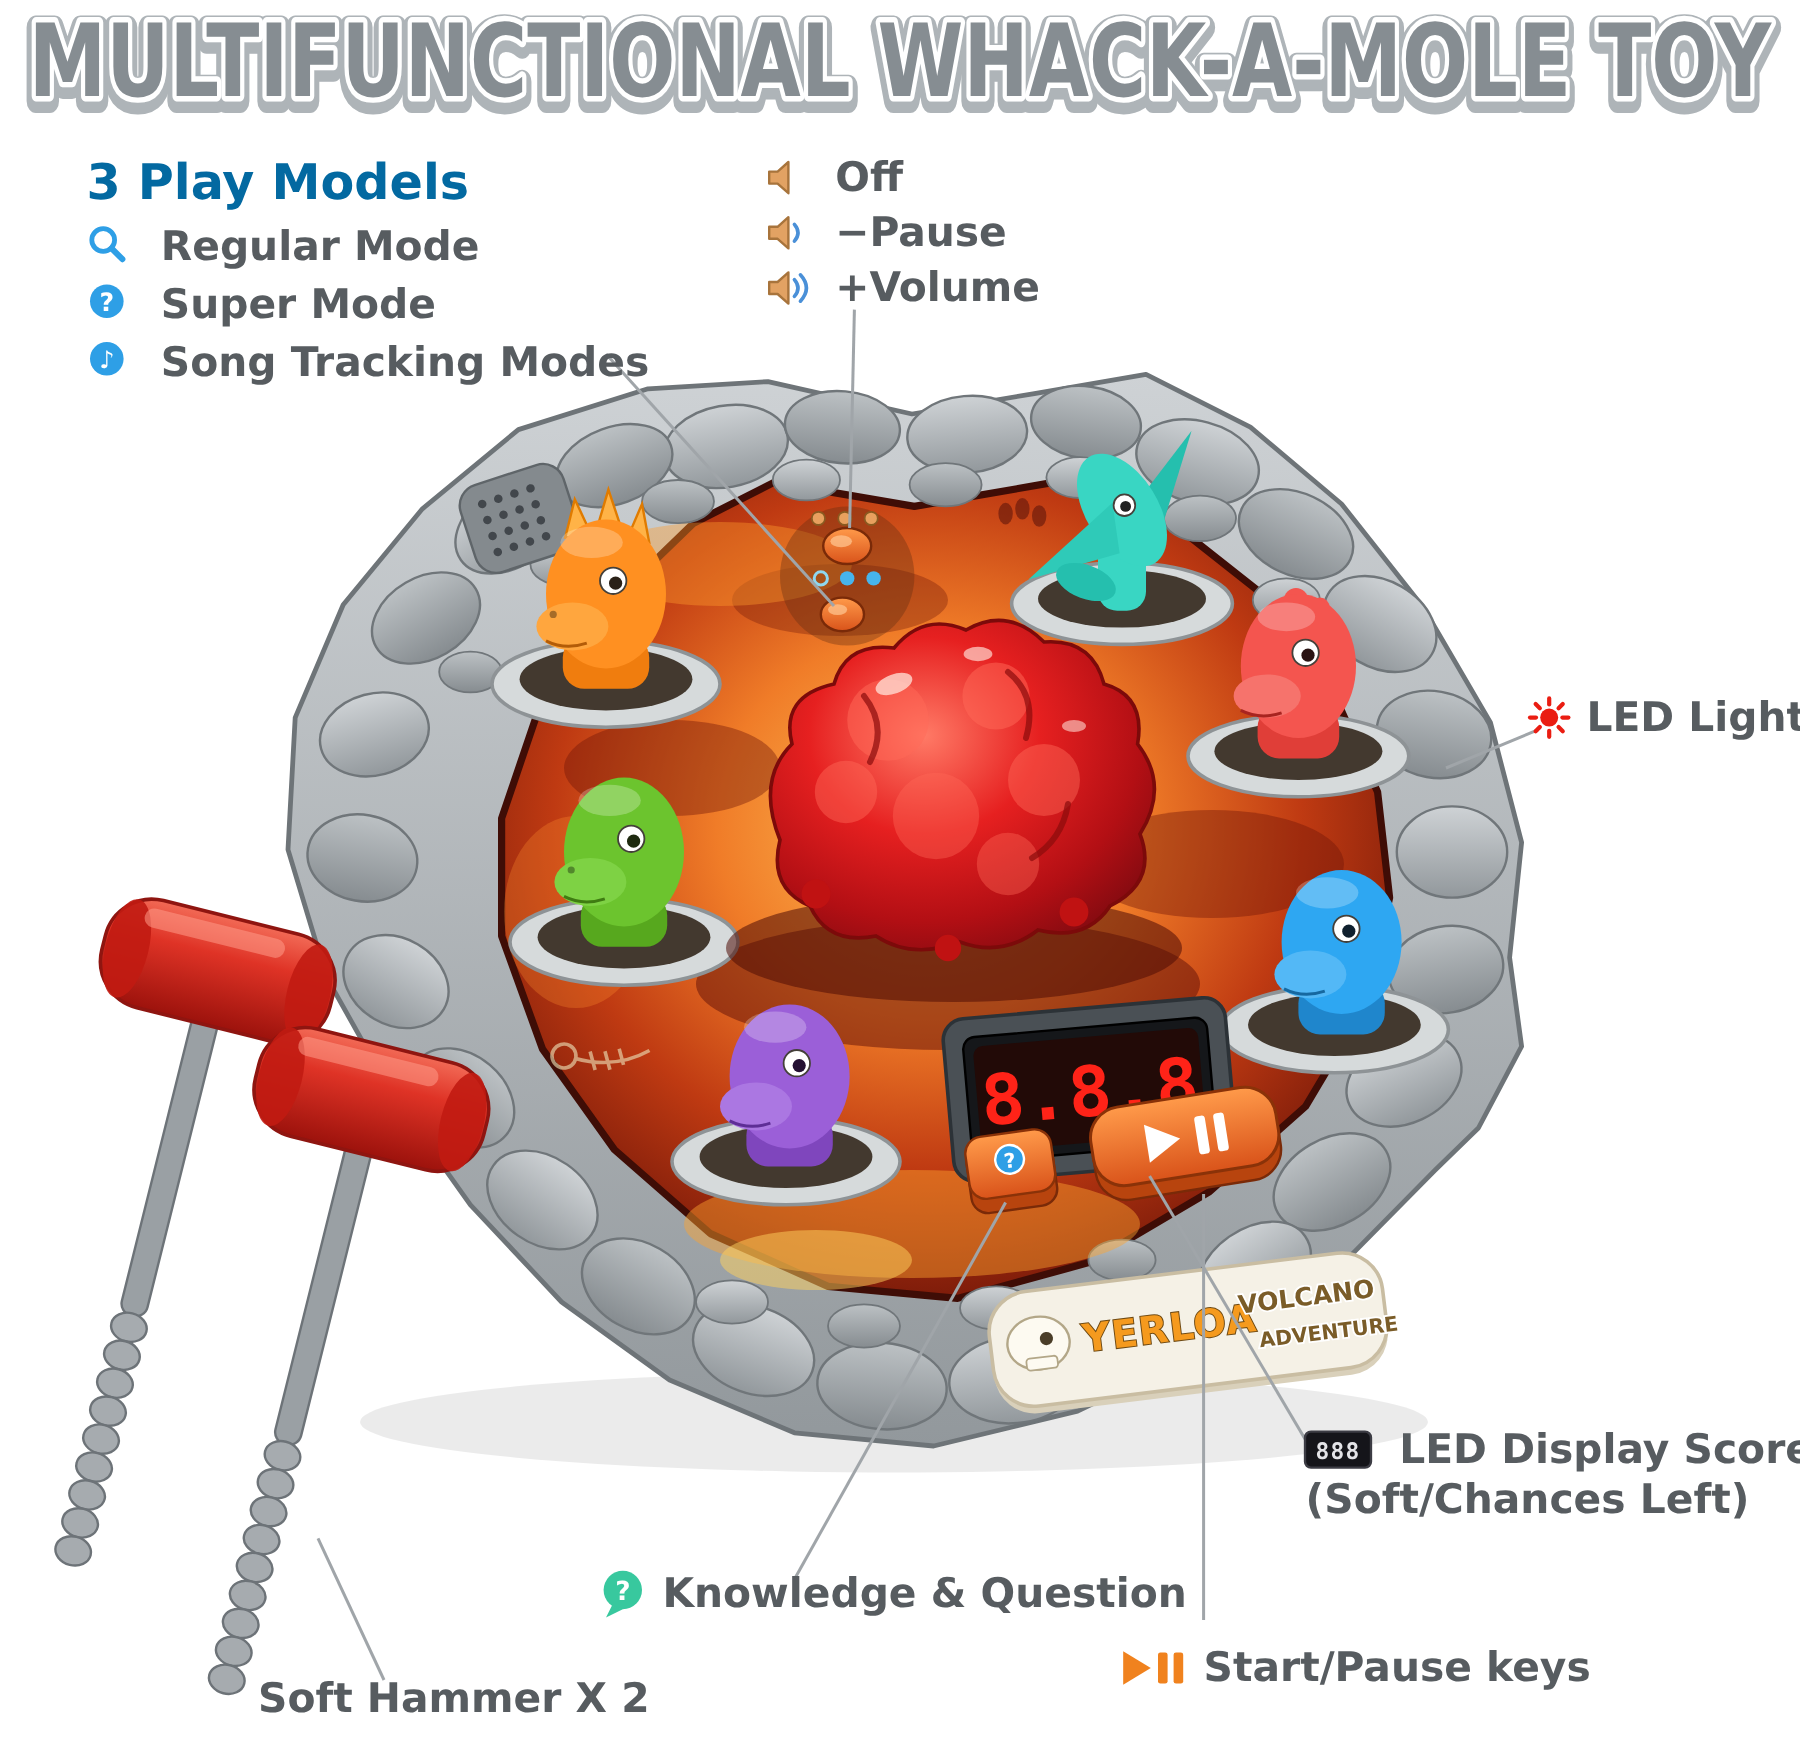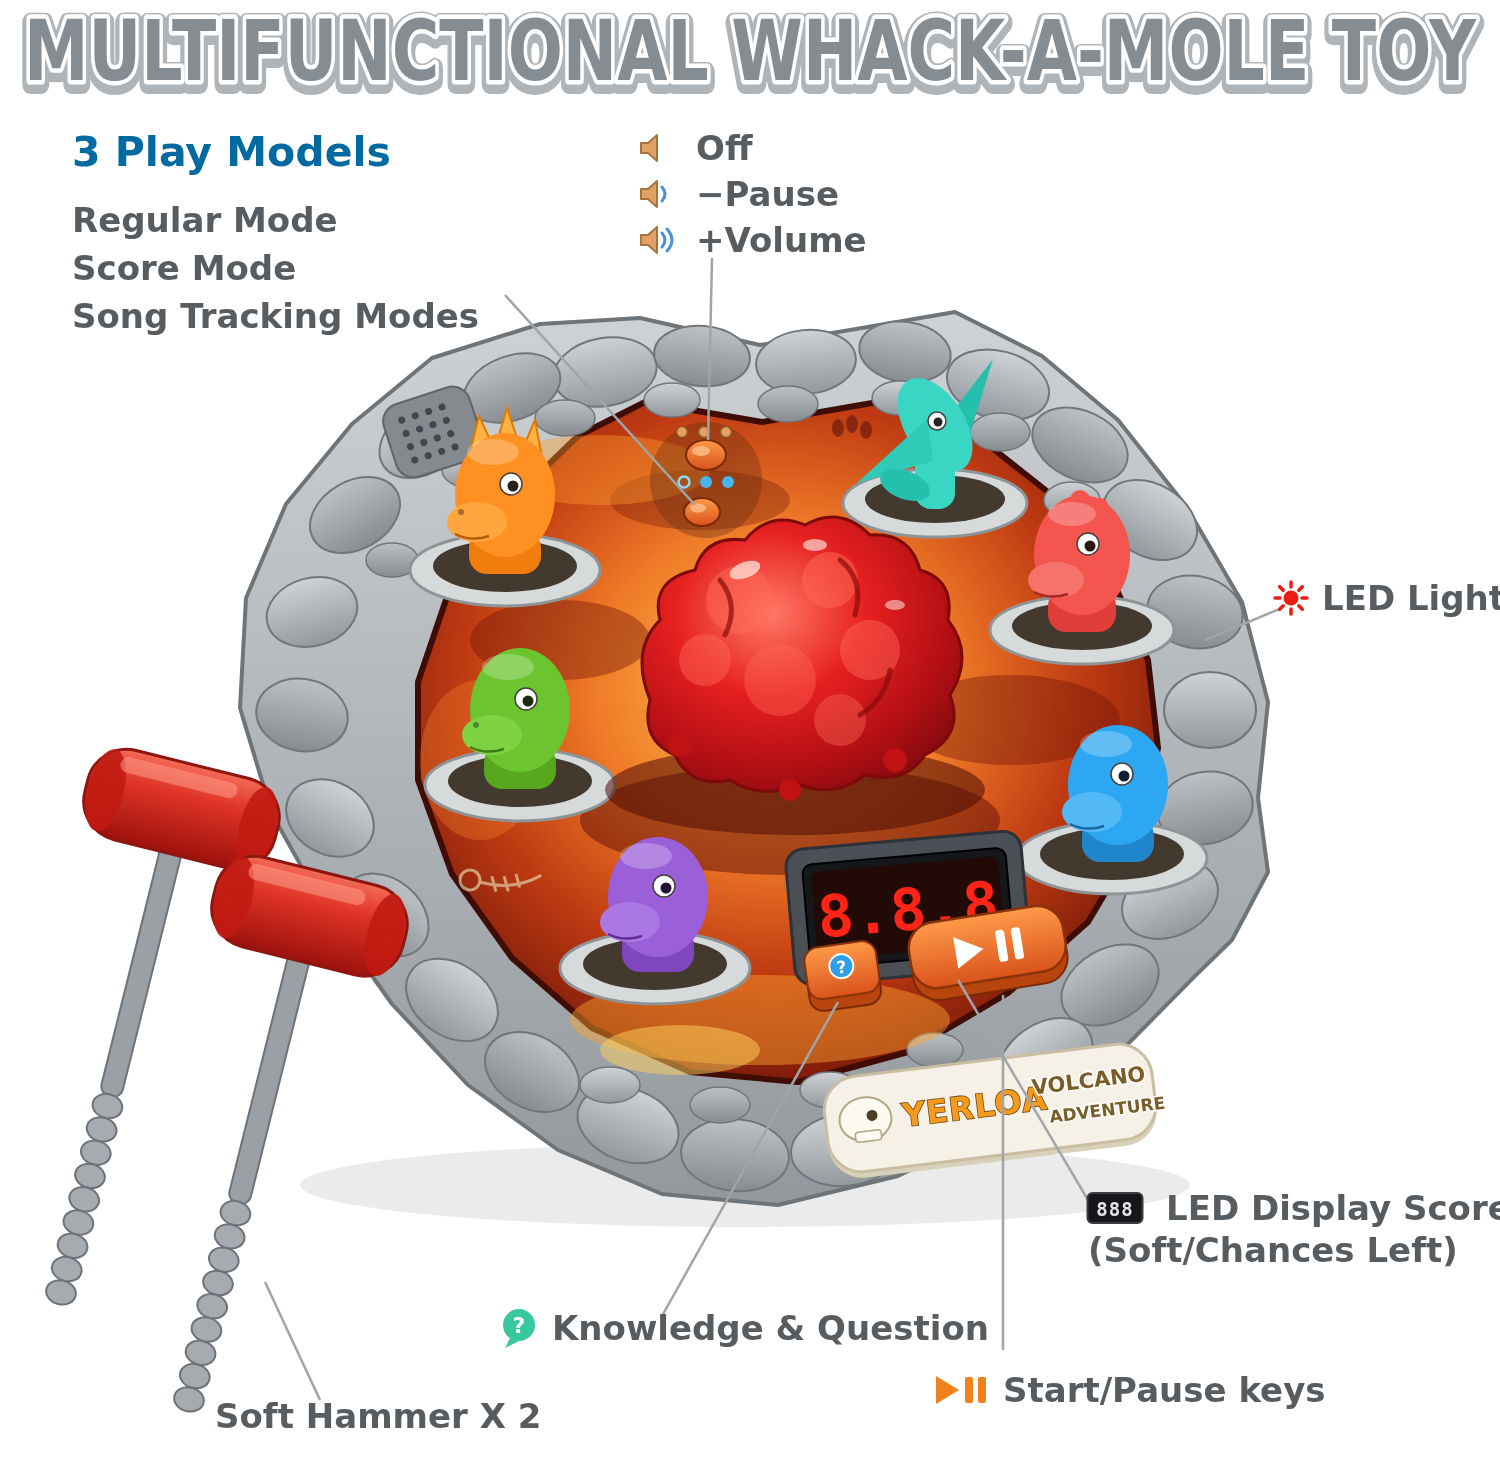--- a/index.html
+++ b/index.html
@@ -4,21 +4,21 @@
 <style>
   html,body{margin:0;padding:0;background:#fff;}
   .stage{position:relative;width:1500px;height:1467px;overflow:hidden;
          font-family:"DejaVu Sans","Liberation Sans",sans-serif;}
   .art{position:absolute;left:0;top:0;}
   .title-svg{position:absolute;left:0;top:0;}
   .label{position:absolute;display:flex;align-items:center;gap:12px;
          color:#575c60;font-weight:800;font-size:34px;white-space:nowrap;z-index:5;}
   .stack{flex-direction:column;align-items:flex-start;gap:2px;}
   .pm-heading{color:#0369a1;font-size:41px;font-weight:800;margin-bottom:8px;}
-  .pm-row{display:flex;gap:14px;height:46px;flex-direction:column;}
+  .pm-row{display:flex;gap:28px;height:46px;}
   .vol-row{display:flex;align-items:center;gap:16px;height:44px;}
   .sub-row{display:flex;align-items:center;gap:22px;}
   .line2{margin-left:2px;}
 </style>
 </head>
 <body>
 
 <div class="stage">
 
   <svg class="art" width="1500" height="1467" viewBox="0 0 1500 1467">
@@ -354,21 +354,21 @@
         <circle cx="14" cy="14" r="9.5" fill="none" stroke="#2e9fe6" stroke-width="4"></circle>
         <line x1="21" y1="21" x2="30" y2="30" stroke="#2e9fe6" stroke-width="5" stroke-linecap="round"></line>
       </svg>
       <span>Regular Mode</span>
     </div>
     <div class="pm-row">
       <svg width="34" height="34" viewBox="0 0 34 34">
         <circle cx="17" cy="17" r="14" fill="#2e9fe6"></circle>
         <text x="17" y="25" text-anchor="middle" font-size="21" font-weight="bold" fill="#fff" font-family="DejaVu Sans, sans-serif">?</text>
       </svg>
-      <span>Score Mode</span>
+      <span>Super Mode</span>
     </div>
     <div class="pm-row">
       <svg width="34" height="34" viewBox="0 0 34 34">
         <circle cx="17" cy="17" r="14" fill="#2e9fe6"></circle>
         <text x="17" y="25" text-anchor="middle" font-size="20" font-weight="bold" fill="#fff" font-family="DejaVu Sans, sans-serif">♪</text>
       </svg>
       <span>Song Tracking Modes</span>
     </div>
   </div>
 

